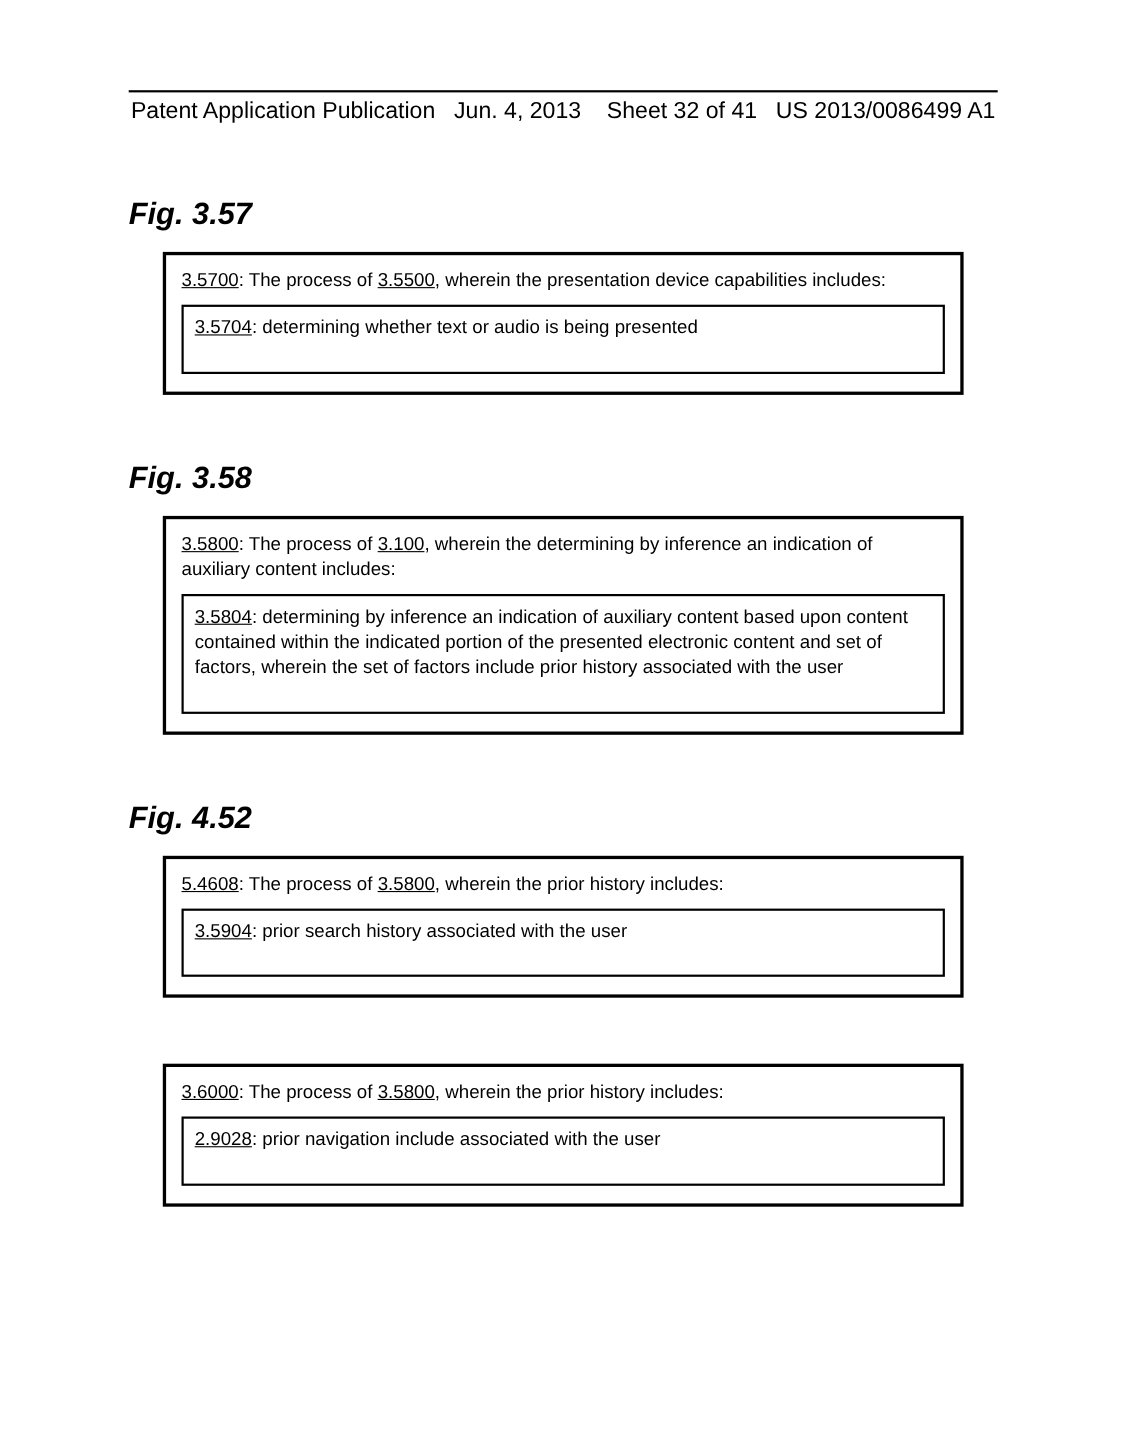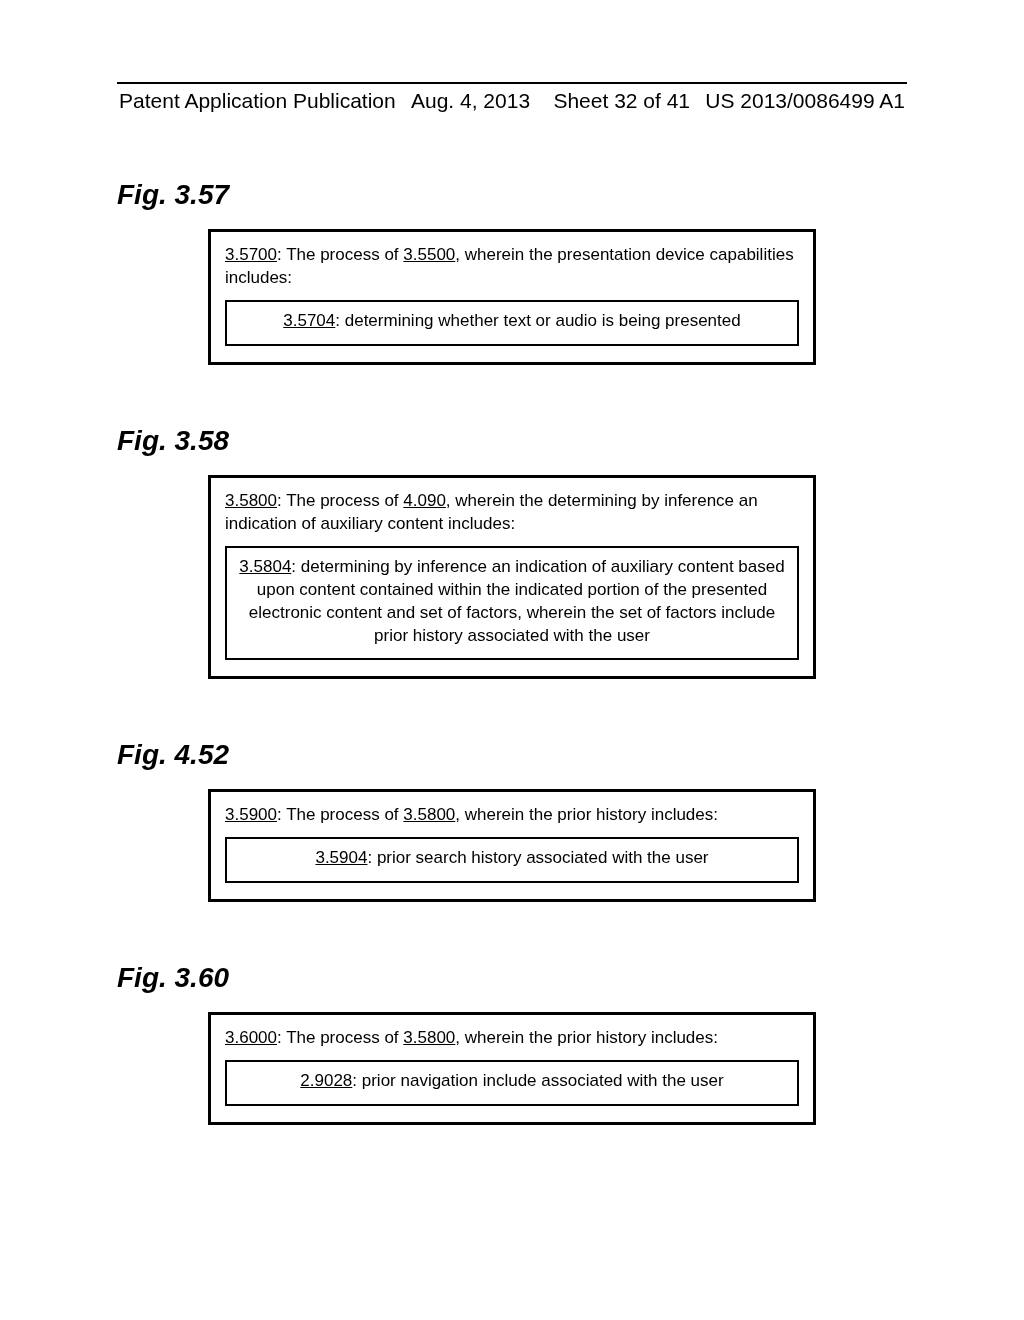--- a/index.html
+++ b/index.html
@@ -37,50 +37,49 @@
   }
   .fig-title {
     text-align: left;
     font-style: italic;
     font-weight: bold;
     font-size: 28px;
     margin-bottom: 18px;
   }
   .outer-box {
     border: 3px solid #000;
-    width: 608px;
+    width: 728px;
     margin: 0 auto;
     padding: 12px 14px 16px 14px;
     font-size: 17px;
     line-height: 1.35;
   }
   .outer-text {
     margin-bottom: 10px;
   }
   .inner-box {
     border: 2px solid #000;
-    padding: 8px 10px 11px 10px;
+    padding: 8px 10px 28px 10px;
     font-size: 17px;
     line-height: 1.35;
-    text-align: center;
   }
   .ref {
     text-decoration: underline;
   }
 </style>
 </head>
 <body>
 
 <div class="page">
 
   <div class="header-line"></div>
   <div class="header">
     <div class="left">Patent Application Publication</div>
     <div class="mid">
-      <span>Aug. 4, 2013</span>
+      <span>Jun. 4, 2013</span>
       &nbsp;&nbsp;
       <span>Sheet 32 of 41</span>
     </div>
     <div class="right">US 2013/0086499 A1</div>
   </div>
 
   <div class="content">
 
     <div class="fig-block">
       <div class="fig-title">Fig. 3.57</div>
@@ -91,42 +90,41 @@
         <div class="inner-box">
           <span class="ref">3.5704</span><span>: determining whether text or audio is being presented</span>
         </div>
       </div>
     </div>
 
     <div class="fig-block">
       <div class="fig-title">Fig. 3.58</div>
       <div class="outer-box">
         <div class="outer-text">
-          <span class="ref">3.5800</span><span>: The process of </span><span class="ref">4.090</span><span>, wherein the determining by inference an indication of auxiliary content includes:</span>
+          <span class="ref">3.5800</span><span>: The process of </span><span class="ref">3.100</span><span>, wherein the determining by inference an indication of auxiliary content includes:</span>
         </div>
         <div class="inner-box">
           <span class="ref">3.5804</span><span>: determining by inference an indication of auxiliary content based upon content contained within the indicated portion of the presented electronic content and set of factors, wherein the set of factors include prior history associated with the user</span>
         </div>
       </div>
     </div>
 
     <div class="fig-block">
       <div class="fig-title">Fig. 4.52</div>
       <div class="outer-box">
         <div class="outer-text">
-          <span class="ref">3.5900</span><span>: The process of </span><span class="ref">3.5800</span><span>, wherein the prior history includes:</span>
+          <span class="ref">5.4608</span><span>: The process of </span><span class="ref">3.5800</span><span>, wherein the prior history includes:</span>
         </div>
         <div class="inner-box">
           <span class="ref">3.5904</span><span>: prior search history associated with the user</span>
         </div>
       </div>
     </div>
 
     <div class="fig-block">
-      <div class="fig-title">Fig. 3.60</div>
       <div class="outer-box">
         <div class="outer-text">
           <span class="ref">3.6000</span><span>: The process of </span><span class="ref">3.5800</span><span>, wherein the prior history includes:</span>
         </div>
         <div class="inner-box">
           <span class="ref">2.9028</span><span>: prior navigation include associated with the user</span>
         </div>
       </div>
     </div>
 

